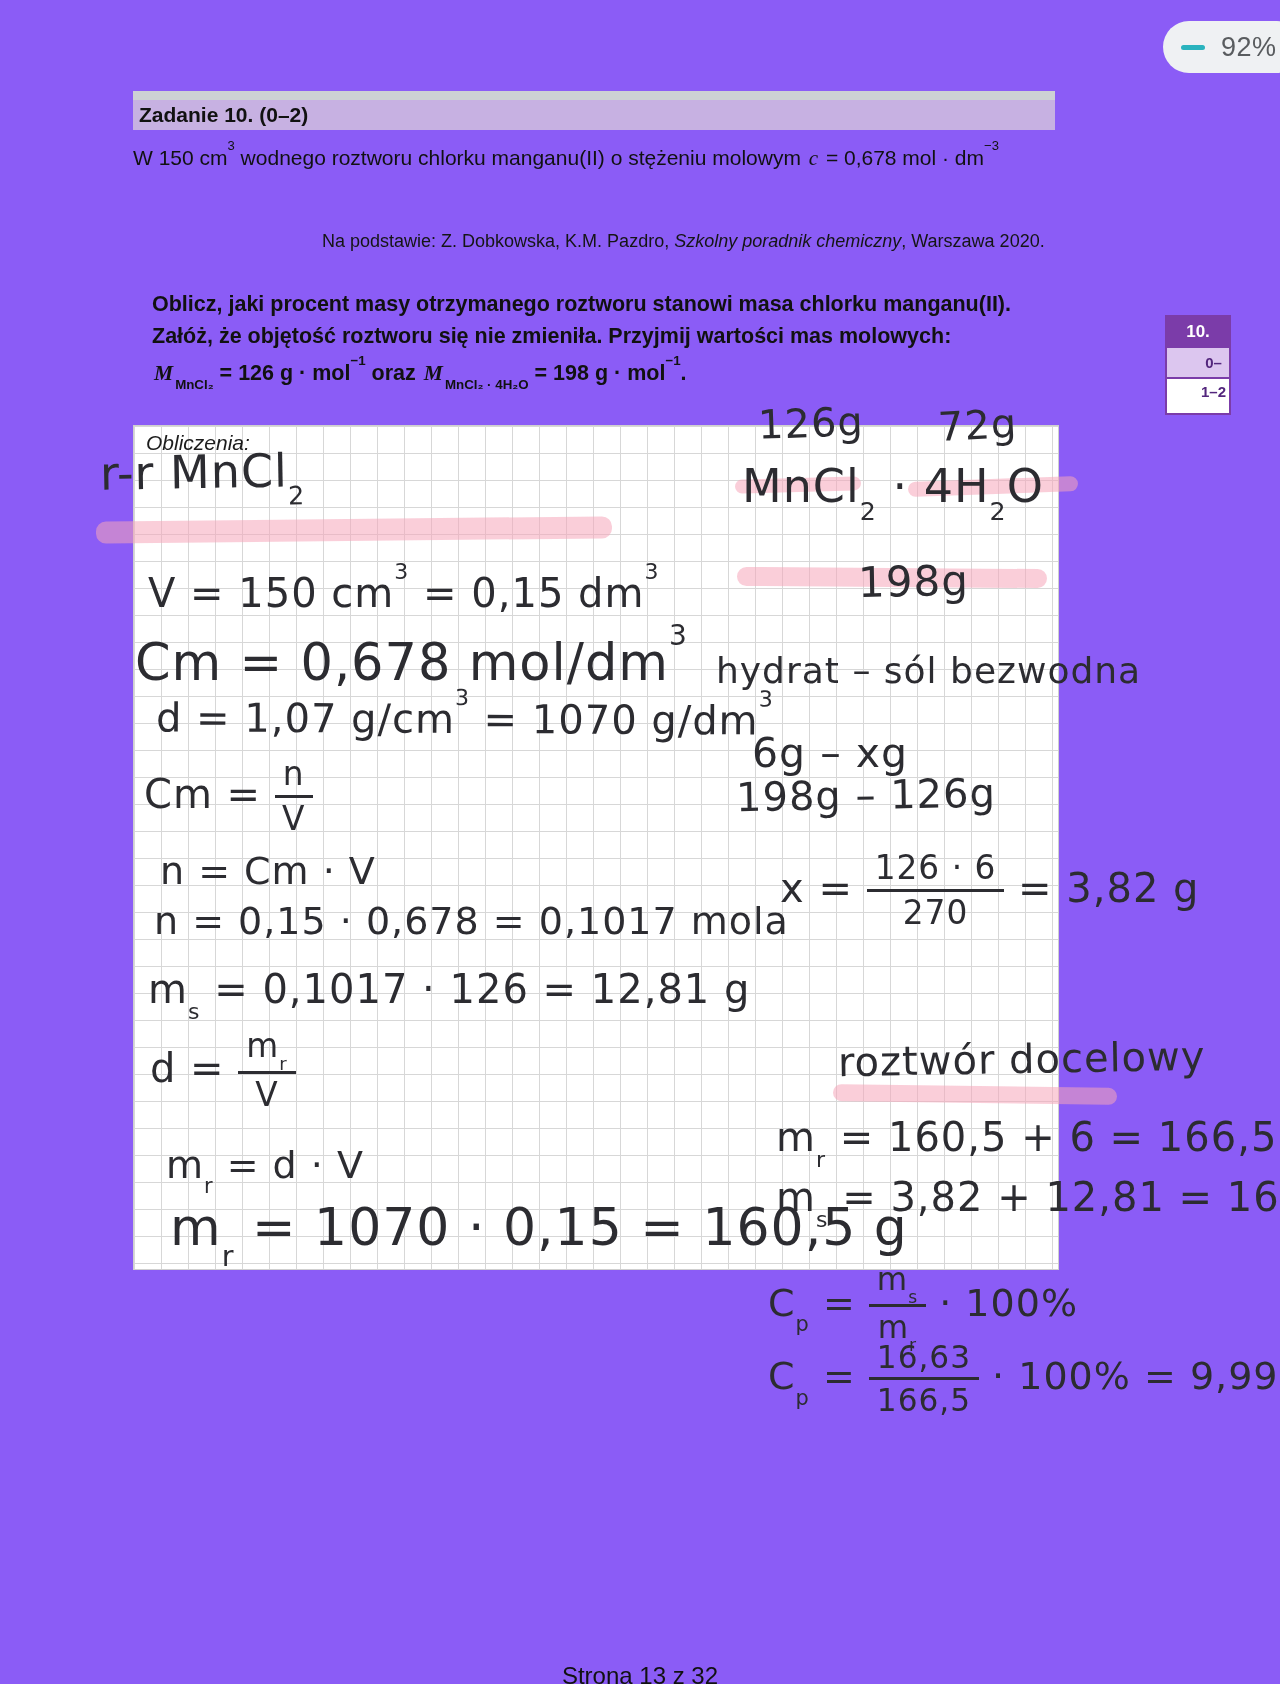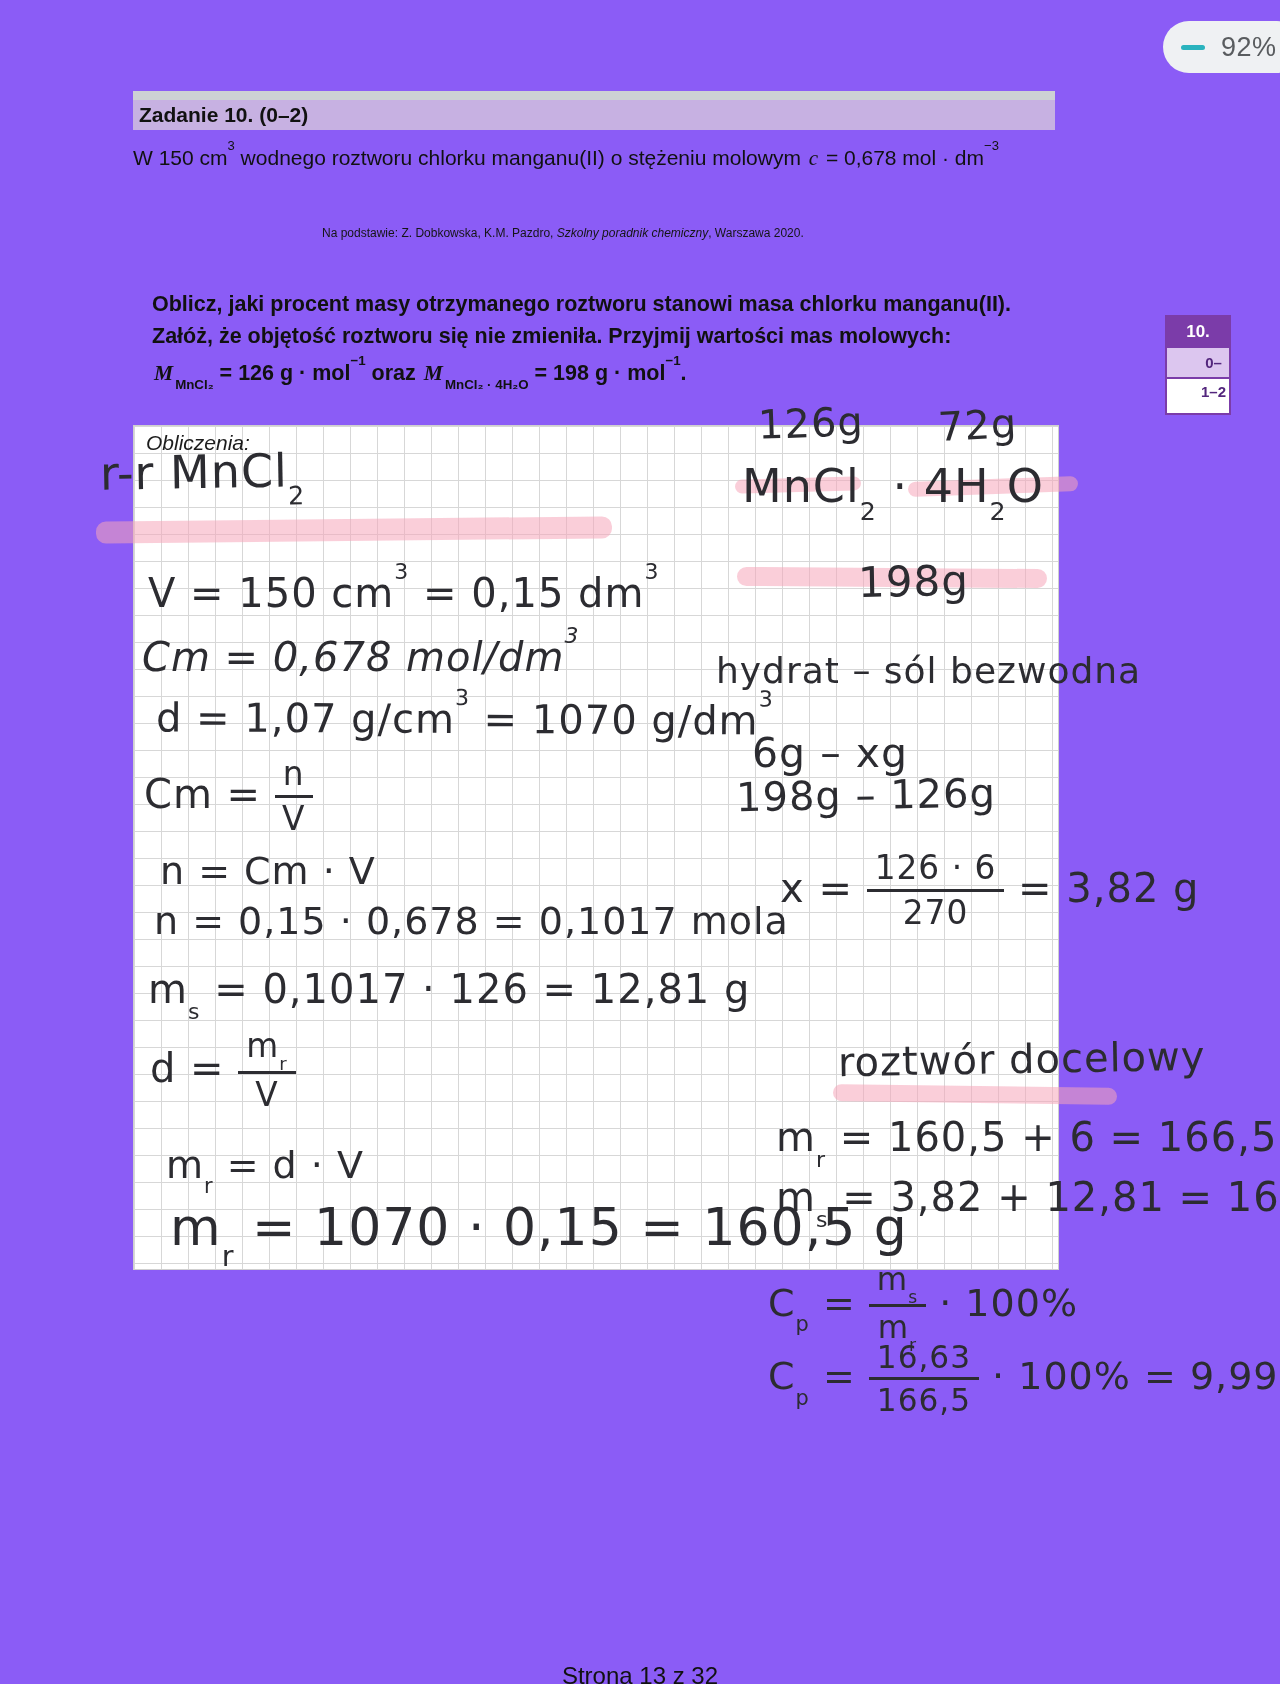--- a/index.html
+++ b/index.html
@@ -11,21 +11,21 @@
              background:#eff1f3;border-radius:26px;display:flex;align-items:center;}
   #zoom-minus{width:24px;height:5px;background:#2ab3be;border-radius:3px;margin-left:18px;cursor:pointer;}
   #zoom-value{font-size:27px;color:#595c5f;margin-left:16px;letter-spacing:.5px;}
 
   
   #scan-edge{position:absolute;left:133px;top:91px;width:922px;height:9px;background:#cdd1d4;}
   #task-header{position:absolute;left:133px;top:100px;width:922px;height:30px;background:#c7b1e2;
                font-weight:bold;font-size:21px;line-height:30px;padding-left:6px;box-sizing:border-box;}
   .print{position:absolute;font-size:21px;line-height:34px;}
   #intro{left:133px;top:136px;width:940px;}
-  #source-line{left:322px;top:216px;font-size:12px;color:#151515;}
+  #source-line{left:322px;top:224px;font-size:18px;color:#151515;}
   #instruction{left:133px;top:288px;width:960px;font-weight:bold;font-size:21.5px;line-height:32px;margin-left:19px;}
   .print sup{font-size:62%;position:relative;top:-0.55em;}
   .print sub{font-size:62%;position:relative;top:0.28em;}
   .mi{font-family:"Liberation Serif",serif;font-style:italic;padding:0 2px;}
   #source-line i{font-style:italic;}
 
   
   #score-box{position:absolute;left:1165px;top:315px;width:62px;border:2px solid #7b3ca9;background:#fff;}
   #score-box .sb-head{height:30px;background:#7b3ca9;color:#fff;font-weight:bold;font-size:17px;
                       line-height:30px;text-align:center;}
@@ -52,21 +52,21 @@
   .hw{position:absolute;font-family:"DejaVu Sans",sans-serif;color:#2c2c31;letter-spacing:1px;
       white-space:nowrap;line-height:1.05;}
   .hw sub{font-size:55%;position:relative;top:.32em;}
   .hw sup{font-size:55%;position:relative;top:-.62em;}
   .frac{display:inline-block;text-align:center;vertical-align:middle;font-size:82%;line-height:1.1;}
   .frac .num{display:block;border-bottom:3px solid currentColor;padding:0 8px 3px;}
   .frac .den{display:block;padding-top:3px;}
 
   #L0{left:100px;top:448px;font-size:46px;transform:rotate(-1deg);}
   #L1{left:148px;top:572px;font-size:40px;}
-  #L2{left:142px;top:636px;font-size:40px;font-style:italic;}
+  #L2{left:135px;top:636px;font-size:51px;}
   #L3{left:156px;top:698px;font-size:40px;transform:rotate(.3deg);}
   #L4{left:144px;top:756px;font-size:40px;}
   #L5{left:160px;top:852px;font-size:38px;}
   #L6{left:154px;top:902px;font-size:38px;}
   #L7{left:148px;top:968px;font-size:40px;}
   #L8{left:150px;top:1028px;font-size:40px;}
   #L9{left:166px;top:1146px;font-size:38px;}
   #L10{left:170px;top:1200px;font-size:52px;text-align:center;}
 
   #R0{left:758px;top:402px;font-size:40px;transform:rotate(-2deg);}

